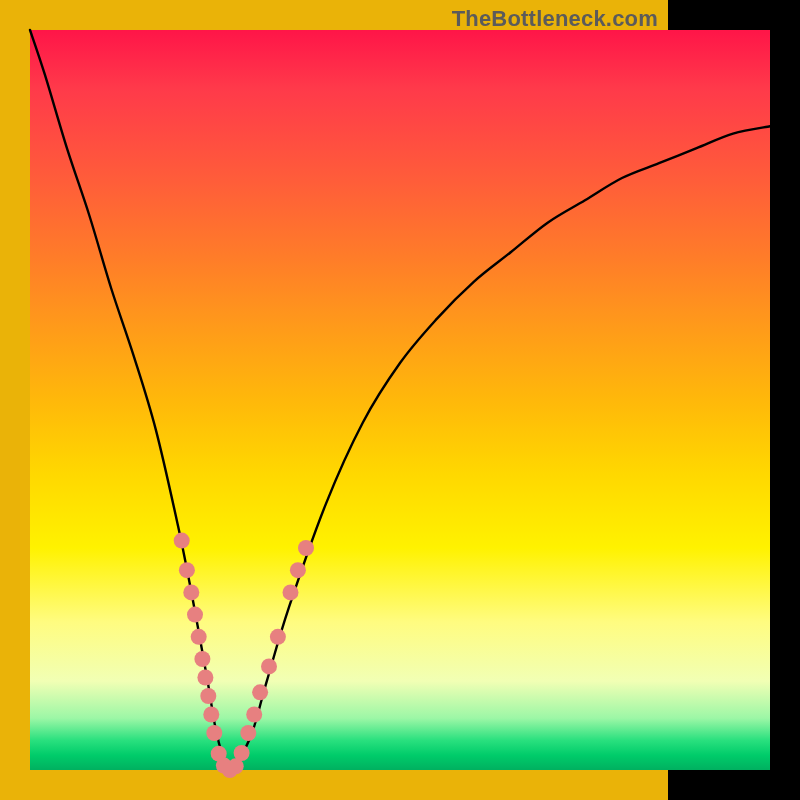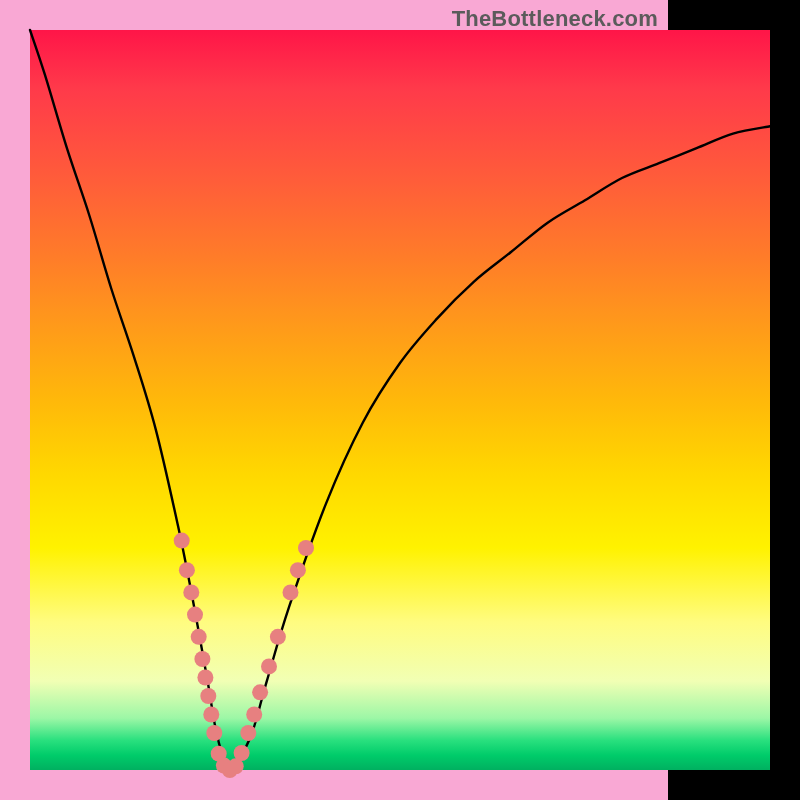--- a/index.html
+++ b/index.html
@@ -1,21 +1,21 @@
 <!DOCTYPE html>
 <html><head>
 <meta charset="utf-8">
 <style>
   * { margin: 0; padding: 0; box-sizing: border-box; }
   html, body { width: 800px; height: 800px; overflow: hidden; background: #000; }
   .frame {
     position: relative;
     width: 668px;
     height: 800px;
-    background: #f9a8d4;
+    background: #eab308;
   }
   .plot-area {
     position: absolute;
     left: 30px;
     top: 30px;
     width: 740px;
     height: 740px;
     background: linear-gradient(to bottom,
       #ff1548 0%,
       #ff3a4a 8%,

